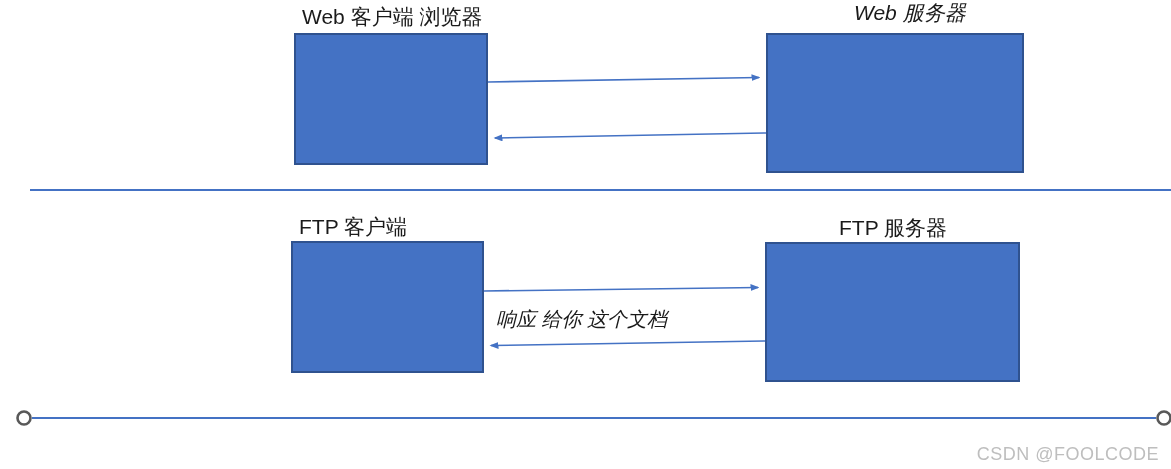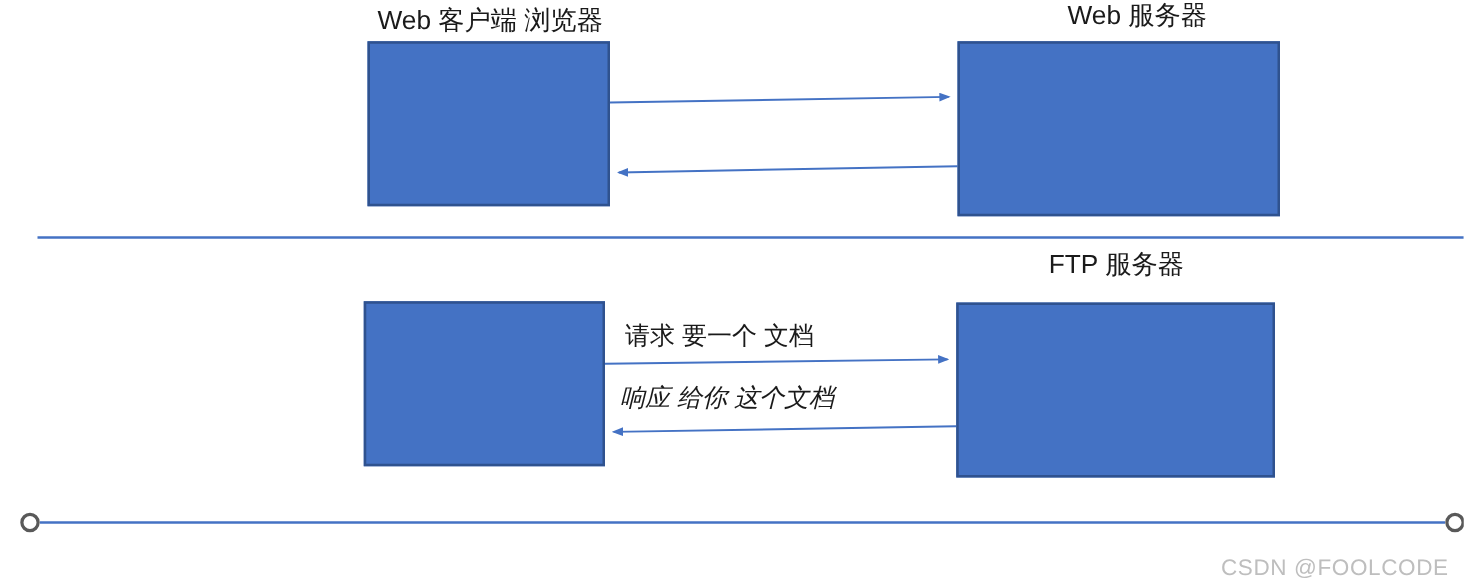--- a/index.html
+++ b/index.html
@@ -28,23 +28,23 @@
   .box-web-server { left: 750px; top: 33px;  width: 258px; height: 140px; }
   .box-ftp-client { left: 275px; top: 241px; width: 193px; height: 132px; }
   .box-ftp-server { left: 749px; top: 242px; width: 255px; height: 140px; }
   .node-label {
     position: absolute;
     font-size: 21px;
     line-height: 24px;
     white-space: nowrap;
   }
   .lbl-web-client { left: 286px; top: 5px;  }
-  .lbl-web-server { left: 838px; top: 1px;  }
+  .lbl-web-server { left: 838px; top: 1px; font-style: italic;  }
   .lbl-ftp-client { left: 283px; top: 215px; }
-  .lbl-ftp-server { left: 823px; top: 200px; text-align: right; }
+  .lbl-ftp-server { left: 823px; top: 216px; text-align: right; }
   .msg-label {
     position: absolute;
     font-size: 20px;
     line-height: 25px;
     white-space: nowrap;
   }
   .lbl-web-request  { left: 487px; top: 46px;  }
   .lbl-web-response { left: 482px; top: 99px;  }
   .lbl-ftp-request  { left: 484px; top: 257px; }
   .lbl-ftp-response { left: 480px; top: 307px; font-style: italic; }
@@ -83,19 +83,19 @@
   </svg>
 
   <div class="box box-web-client" style="background-color: rgb(68, 114, 196); border-color: rgb(47, 82, 143);"></div>
   <div class="box box-web-server" style="background-color: rgb(68, 114, 196); border-color: rgb(47, 82, 143);"></div>
 
   <div class="box box-ftp-client" style="background-color: rgb(68, 114, 196); border-color: rgb(47, 82, 143);"></div>
   <div class="box box-ftp-server" style="background-color: rgb(68, 114, 196); border-color: rgb(47, 82, 143);"></div>
 
   <div class="node-label lbl-web-client">Web 客户端 浏览器</div>
   <div class="node-label lbl-web-server">Web 服务器</div>
+  <div class="node-label lbl-ftp-client">FTP 客户端</div>
   <div class="node-label lbl-ftp-server">FTP 服务器</div>
 
-  <div class="msg-label lbl-ftp-request">请求 要一个 文档</div>
   <div class="msg-label lbl-ftp-response">响应 给你 这个文档</div>
 
   <div class="watermark" style="color: rgb(190, 190, 190);">CSDN @FOOLCODE</div>
 </div>
 
 </body></html>

